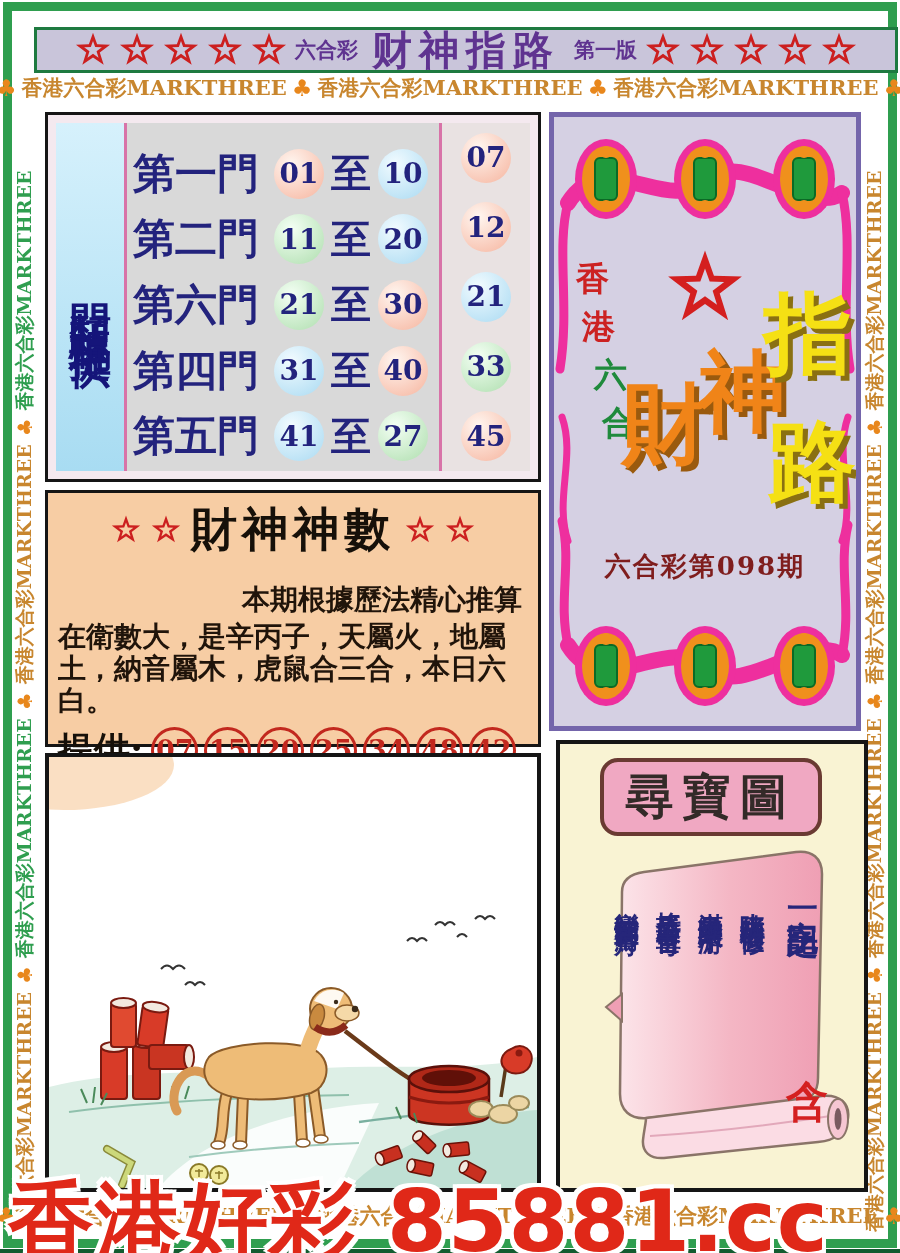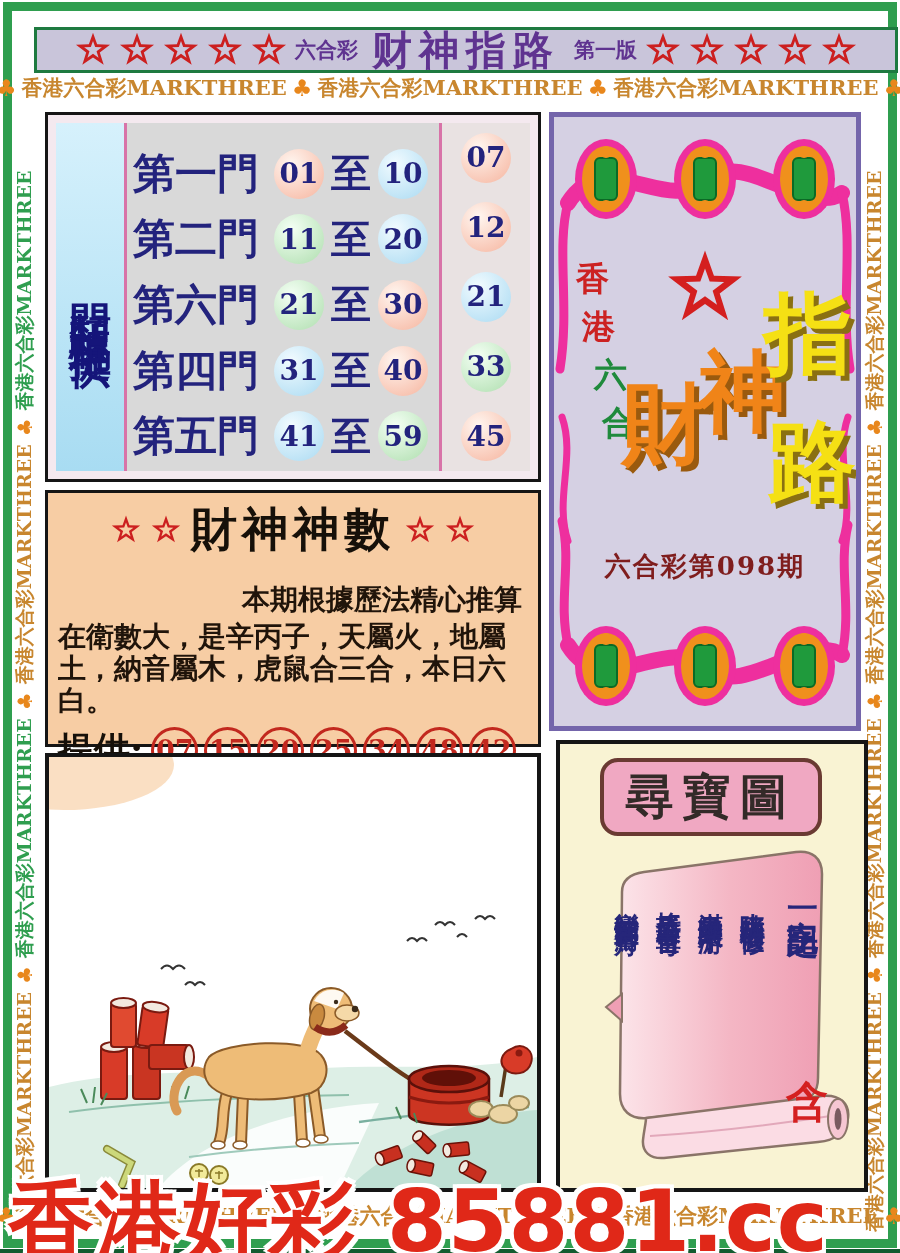--- a/index.html
+++ b/index.html
@@ -181,21 +181,21 @@
     <div class="g-row">
       <span class="g-label">第四門</span>
       <span class="num-circle" data-color="blue">31</span>
       <span class="g-to">至</span>
       <span class="num-circle" data-color="pink">40</span>
     </div>
     <div class="g-row">
       <span class="g-label">第五門</span>
       <span class="num-circle" data-color="blue">41</span>
       <span class="g-to">至</span>
-      <span class="num-circle" data-color="green">59</span>
+      <span class="num-circle" data-color="green">27</span>
     </div>
   </div>
   <div class="gate-div"></div>
   <div class="gate-result">
     <span class="num-circle" data-color="pink">07</span>
     <span class="num-circle" data-color="pink">12</span>
     <span class="num-circle" data-color="blue">21</span>
     <span class="num-circle" data-color="green">33</span>
     <span class="num-circle" data-color="pink">45</span>
   </div>

